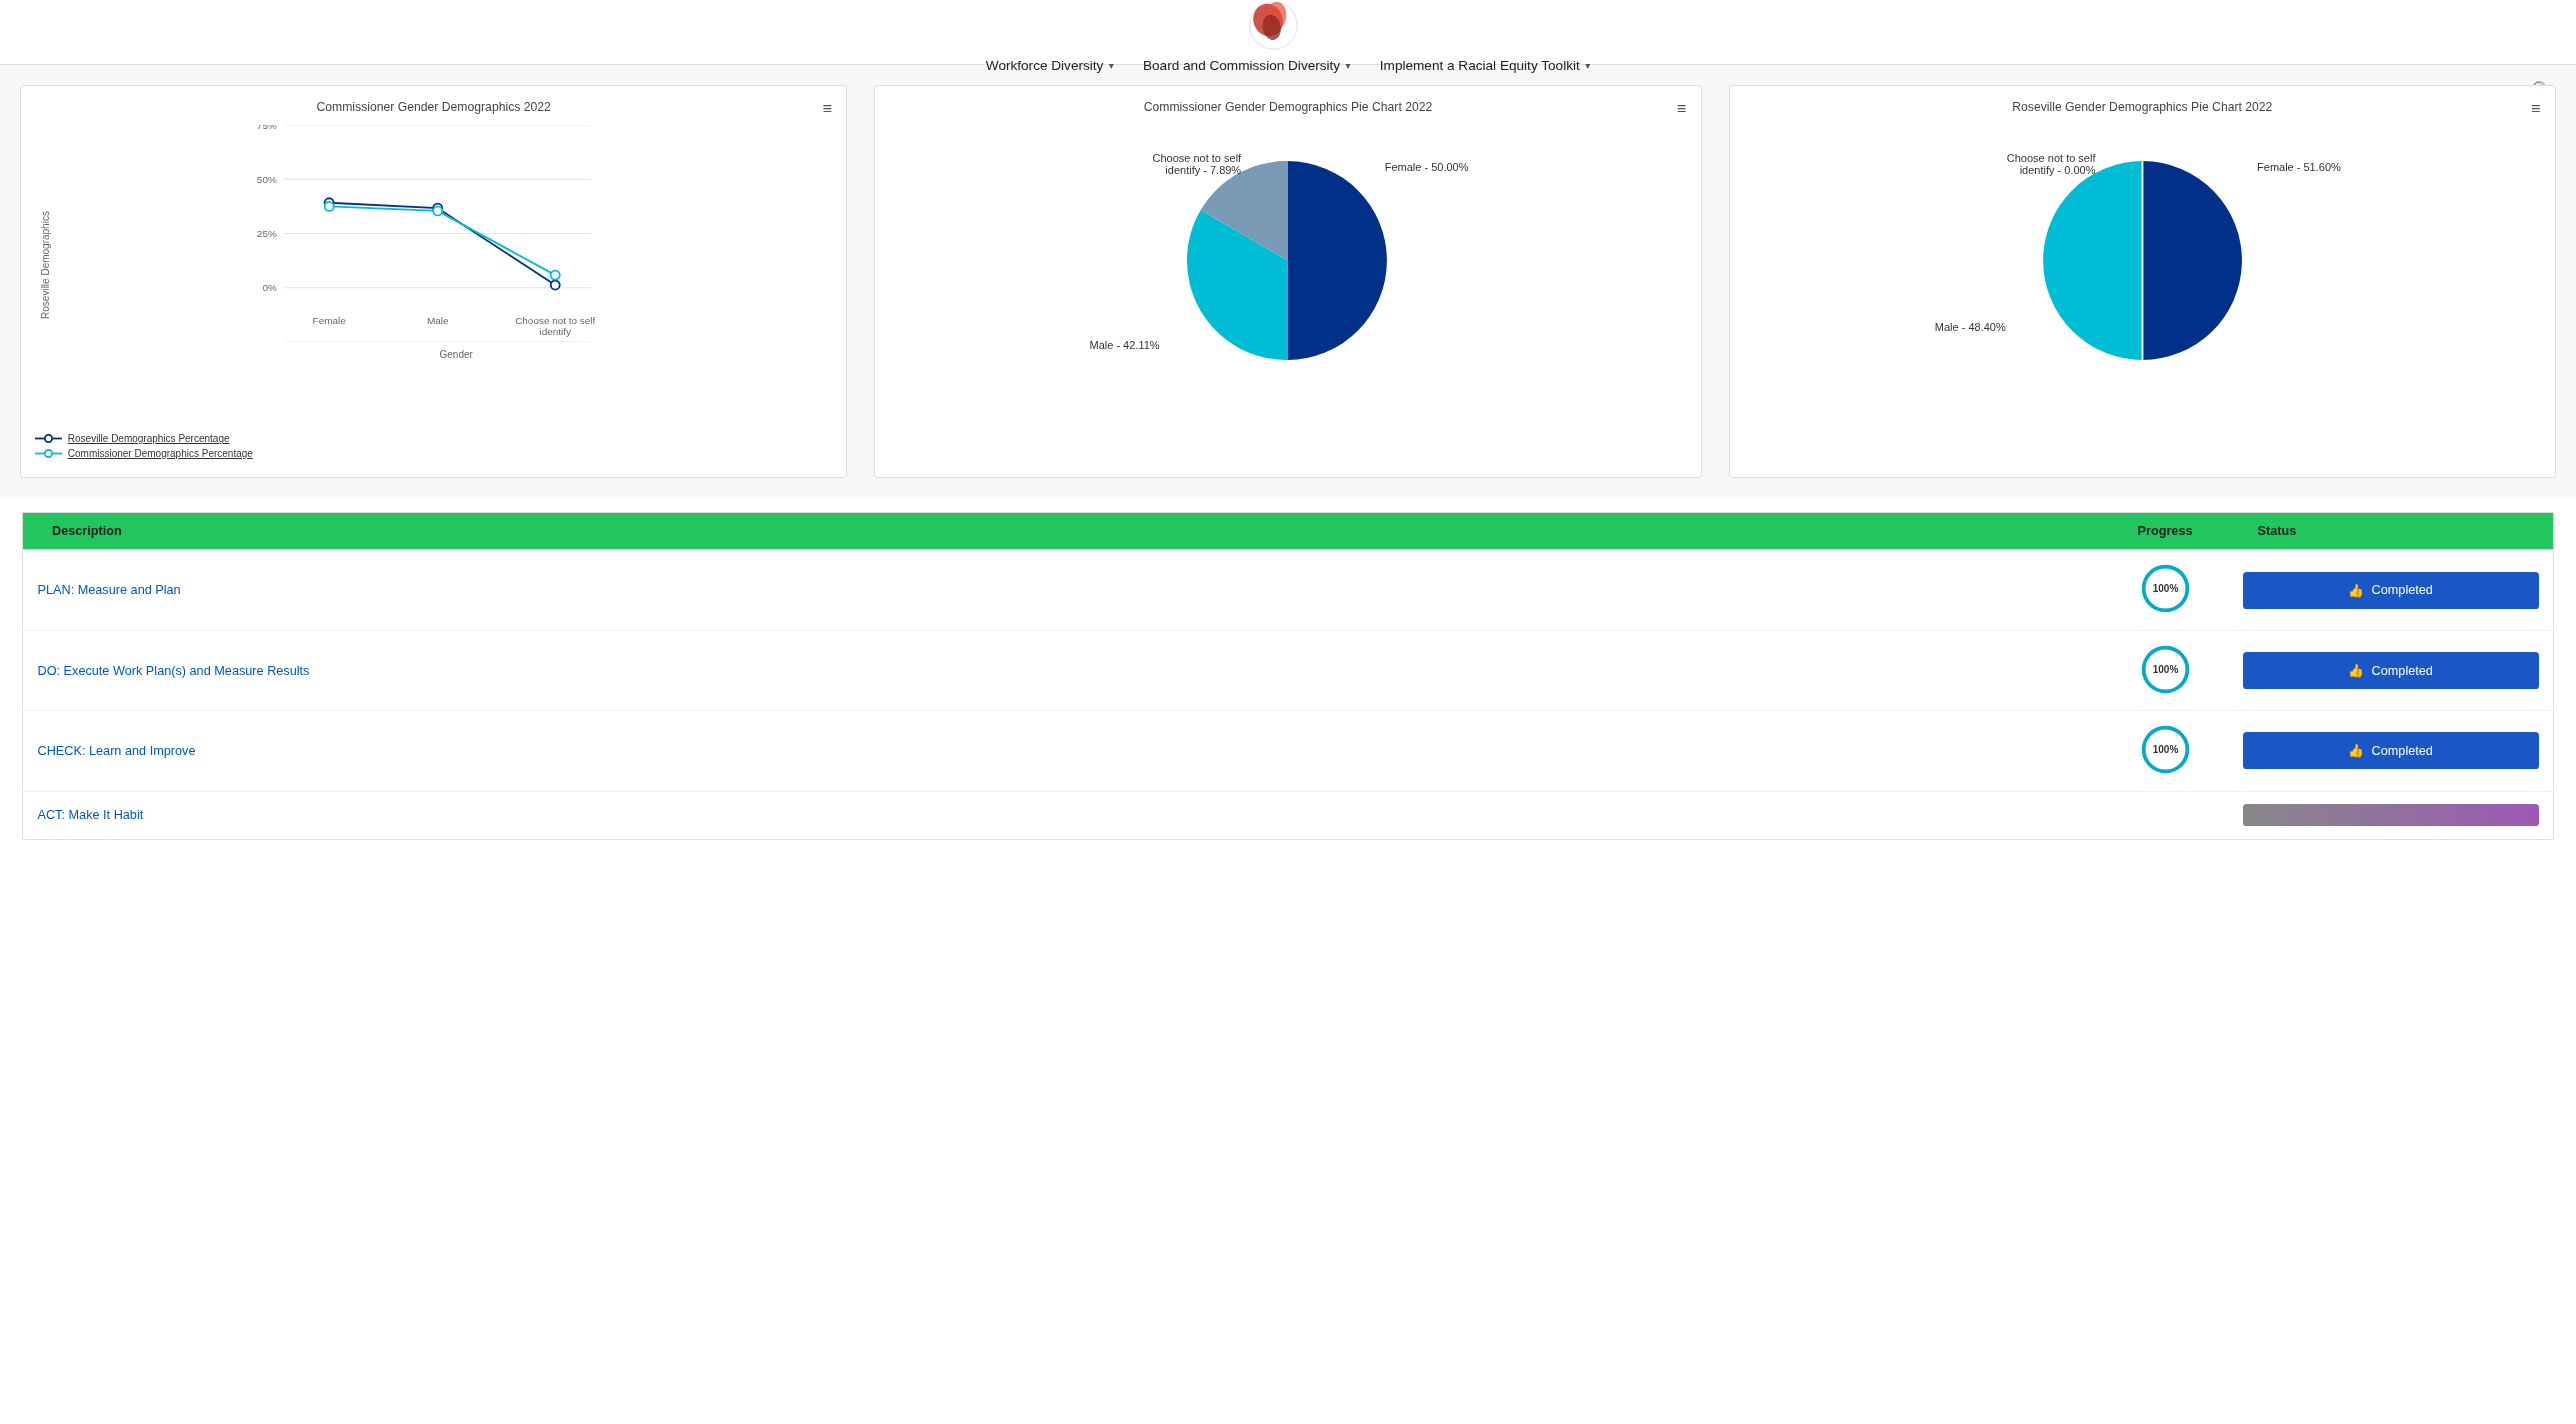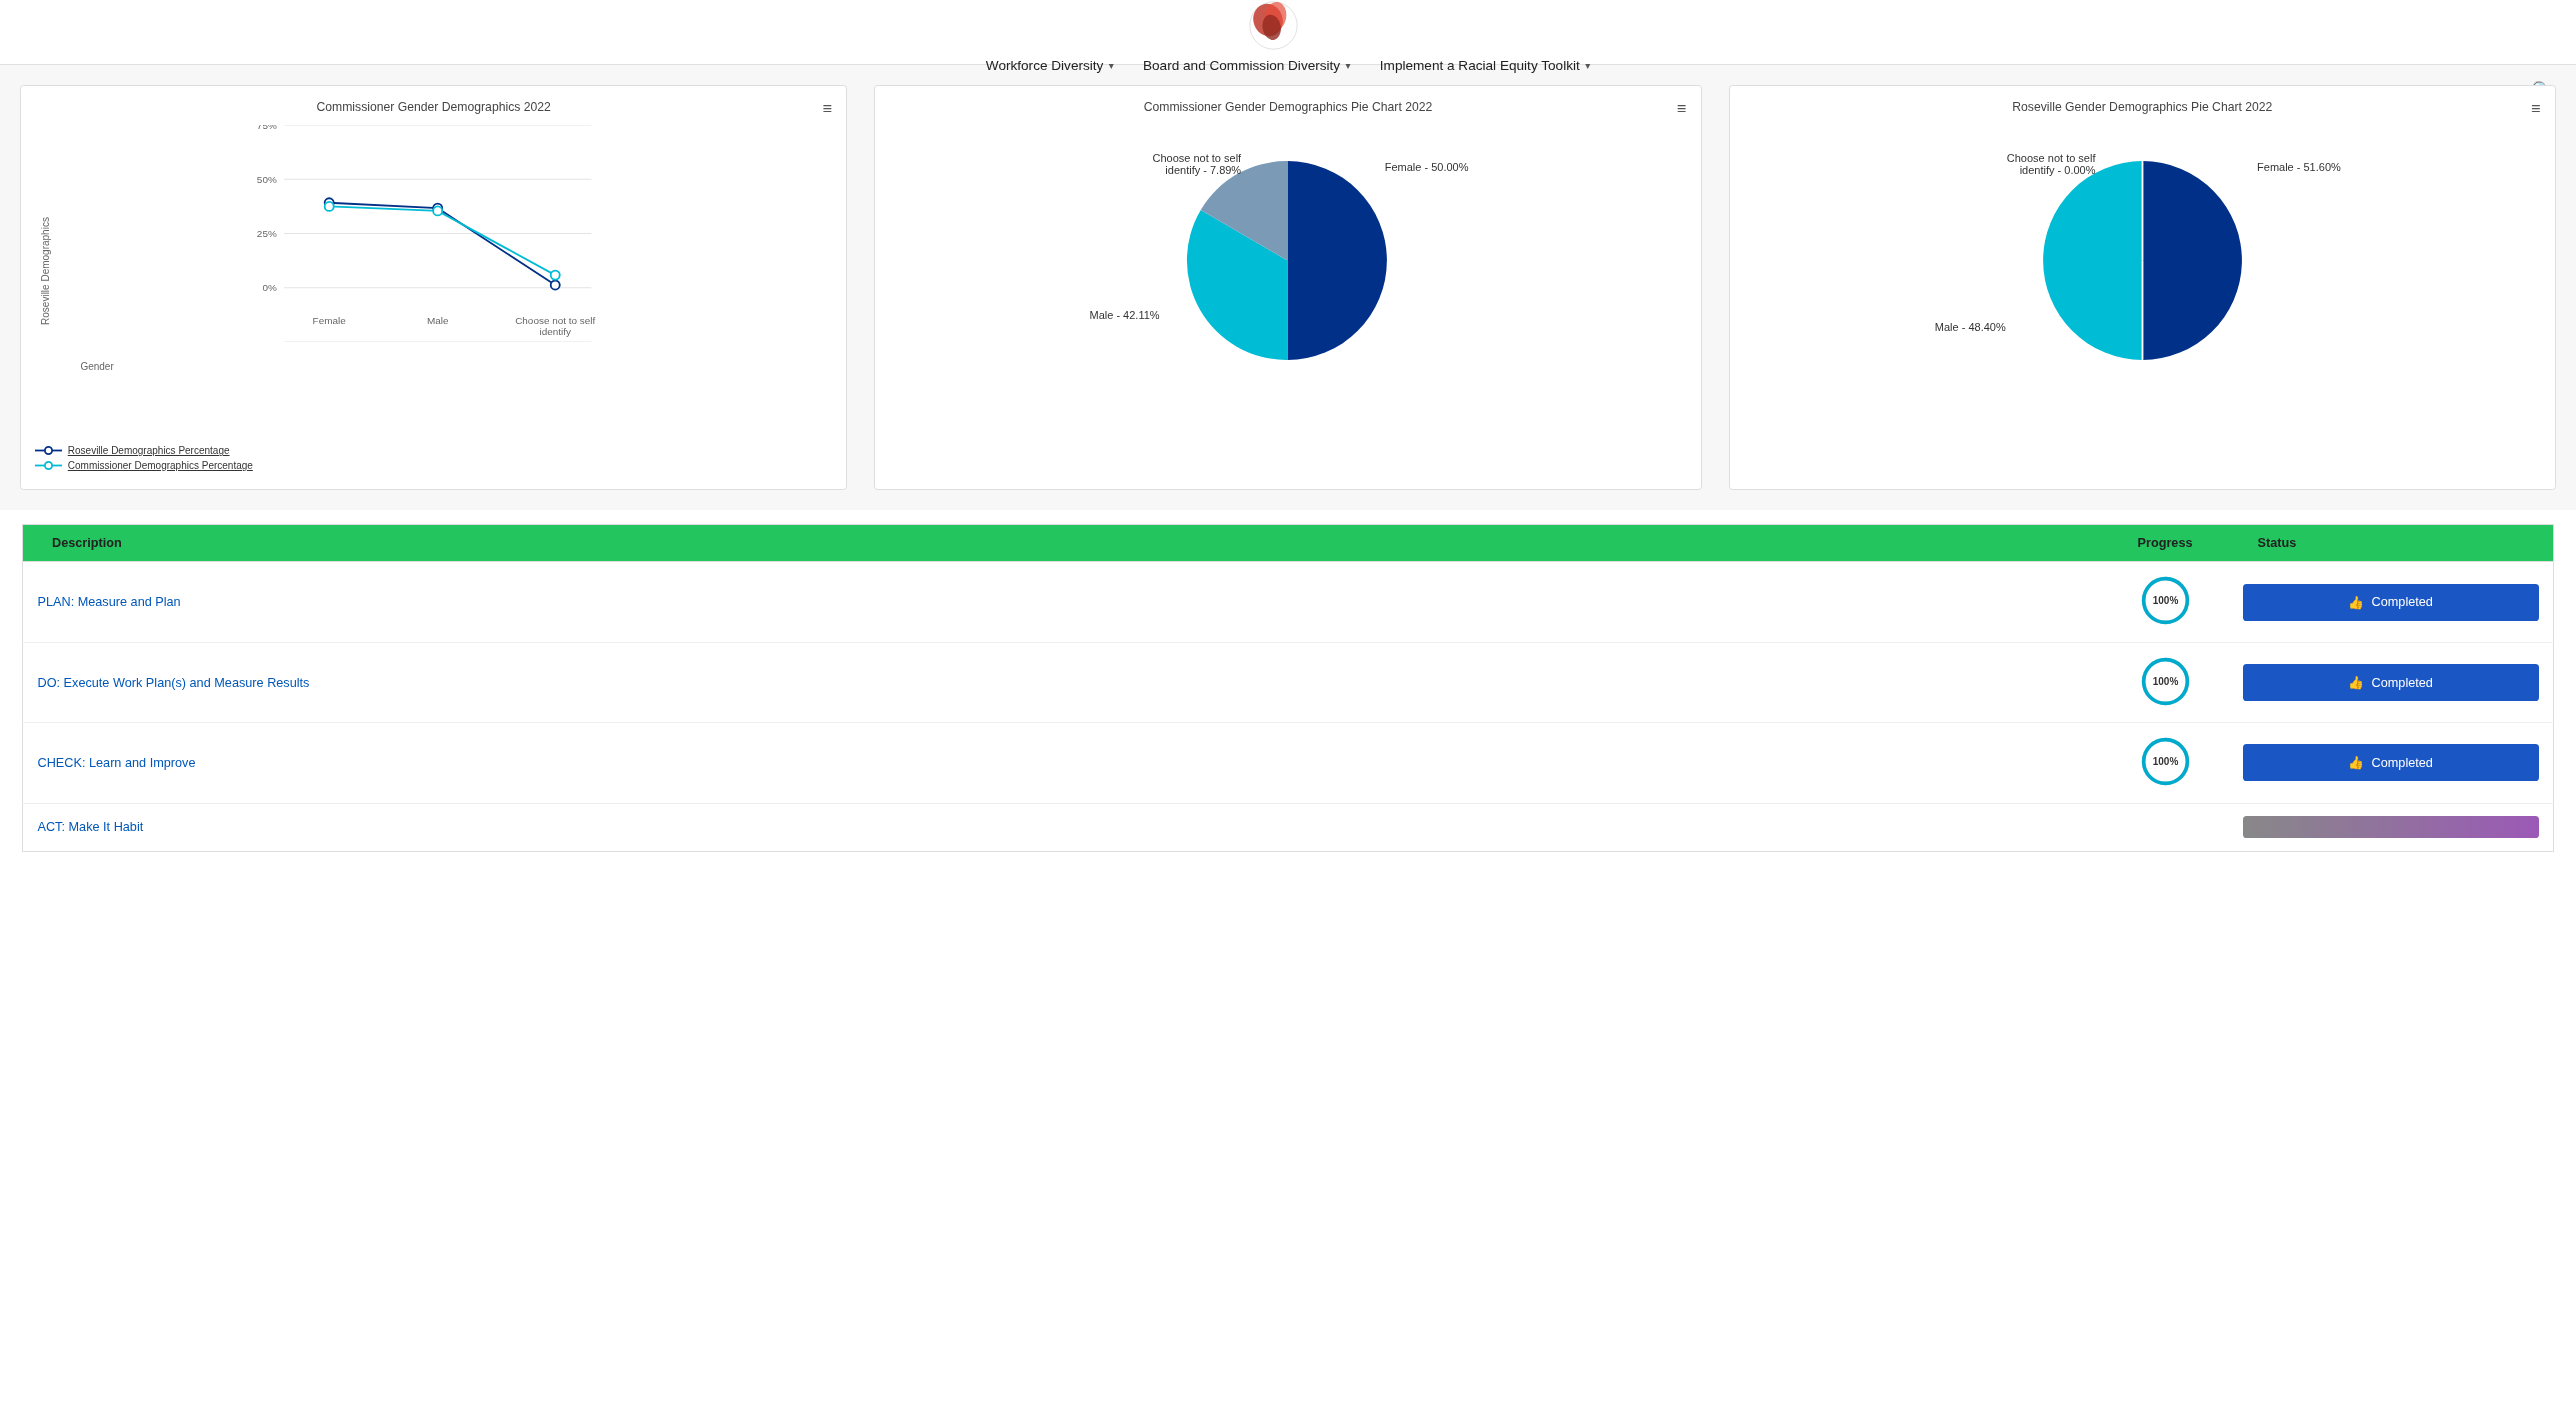--- a/index.html
+++ b/index.html
@@ -80,23 +80,24 @@
     .y-axis-label {
       position: absolute;
       left: -43px;
       top: 50%;
       transform: translateY(-50%) rotate(-90deg);
       font-size: 10px;
       color: #666;
       white-space: nowrap;
     }
     .x-axis-label {
+      text-align: center;
       font-size: 10px;
       color: #666;
-      margin-top: 16px;
+      margin-top: 4px;
     }
     .chart-legend {
       margin-top: 28px;
       font-size: 10px;
       color: #333;
       text-decoration: underline;
     }
     .legend-item {
       display: flex;
       align-items: center;
@@ -271,21 +272,21 @@
         <svg width="253" height="253" viewBox="-140 -140 280 280">
 
           <path d="M0,0 L0,-110 A110,110 0 0,1 110,0 A110,110 0 0,1 0,110 Z" fill="#003087"></path>
 
           <path d="M0,0 L0,110 A110,110 0 0,1 -96,-56 Z" fill="#00bcd4"></path>
 
           <path d="M0,0 L-96,-56 A110,110 0 0,1 0,-110 Z" fill="#7b9ab5"></path>
         </svg>
         
         <div style="position:absolute; top:27px; right:-54px; font-size:11px; white-space:nowrap;">Female - 50.00%</div>
-        <div style="position:absolute; bottom:66px; left:-72px; font-size:11px; white-space:nowrap;margin-top:28px;">Male - 42.11%</div>
+        <div style="position:absolute; bottom:36px; left:-72px; font-size:11px; white-space:nowrap;margin-top:28px;">Male - 42.11%</div>
         <div style="position:absolute; top:18px; left:-9px; font-size:11px; white-space:nowrap; text-align:right;">
           <div>Choose not to self</div>
           <div>identify - 7.89%</div>
         </div>
       </div>
     </div>
   </div>
 
   <div class="chart-card">
     <div class="chart-title">Roseville Gender Demographics Pie Chart 2022</div>

